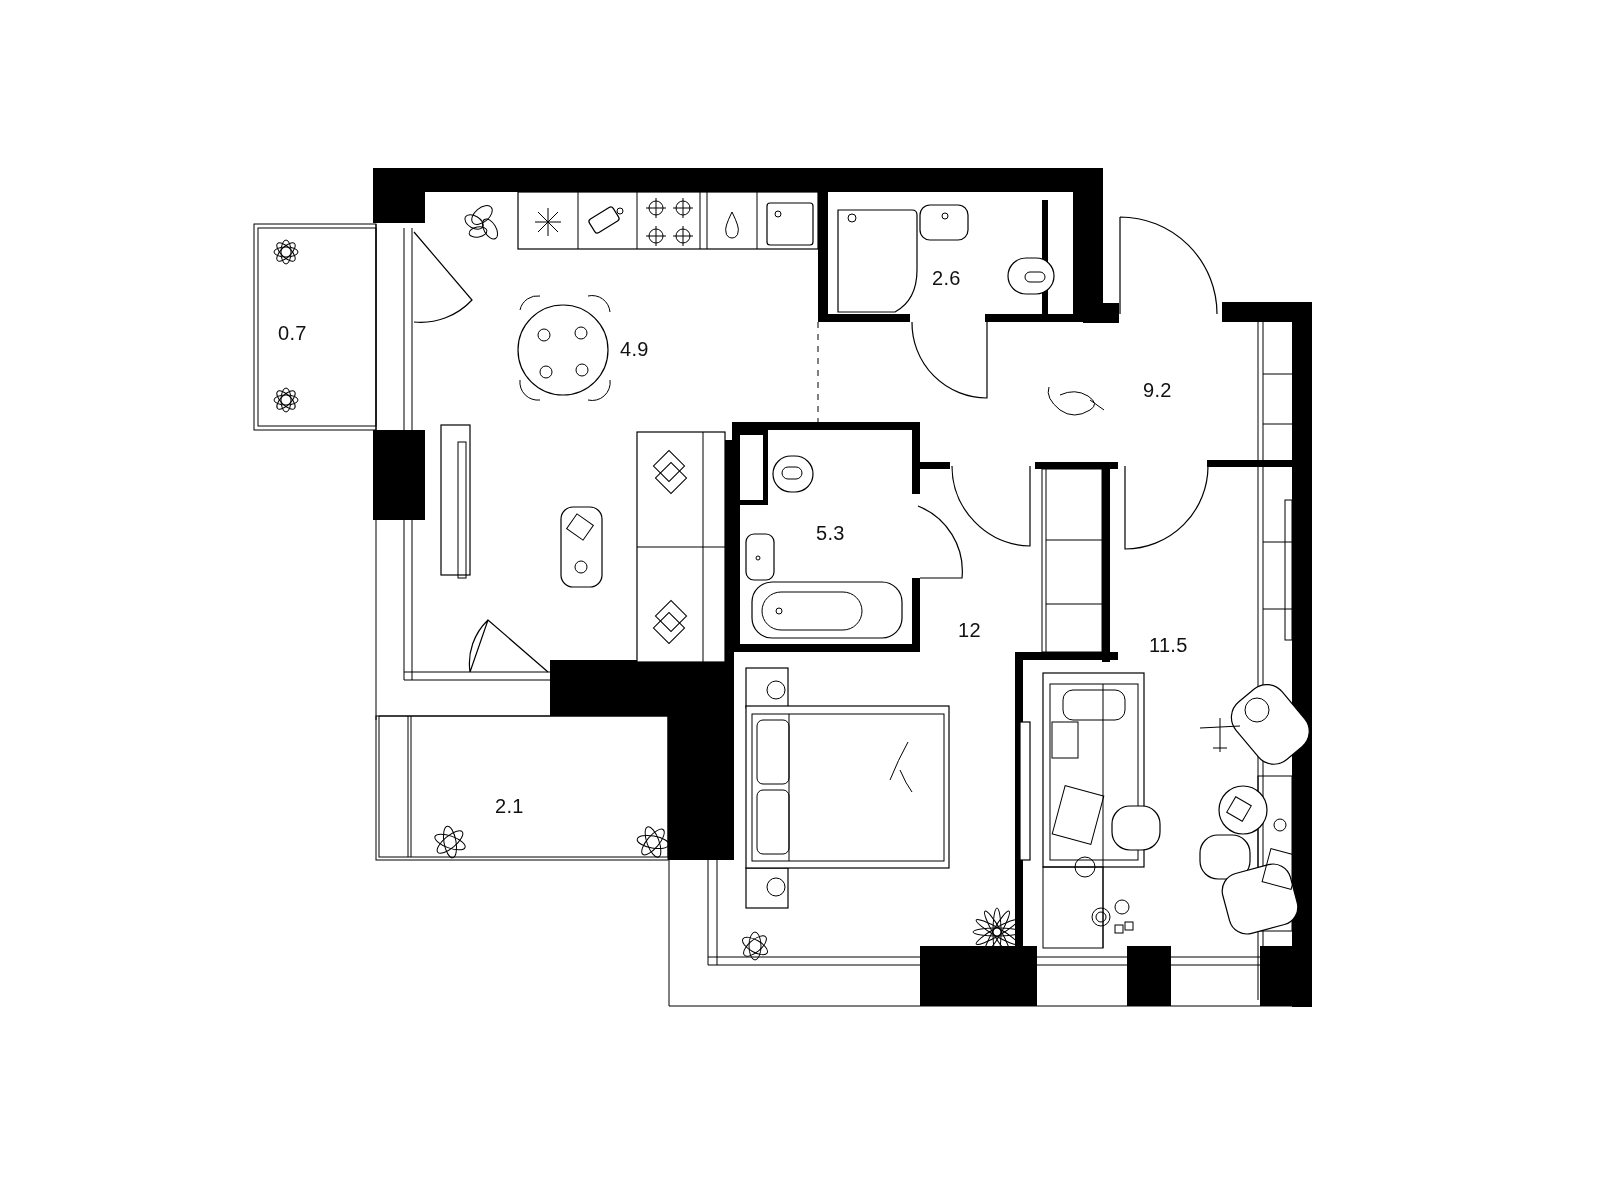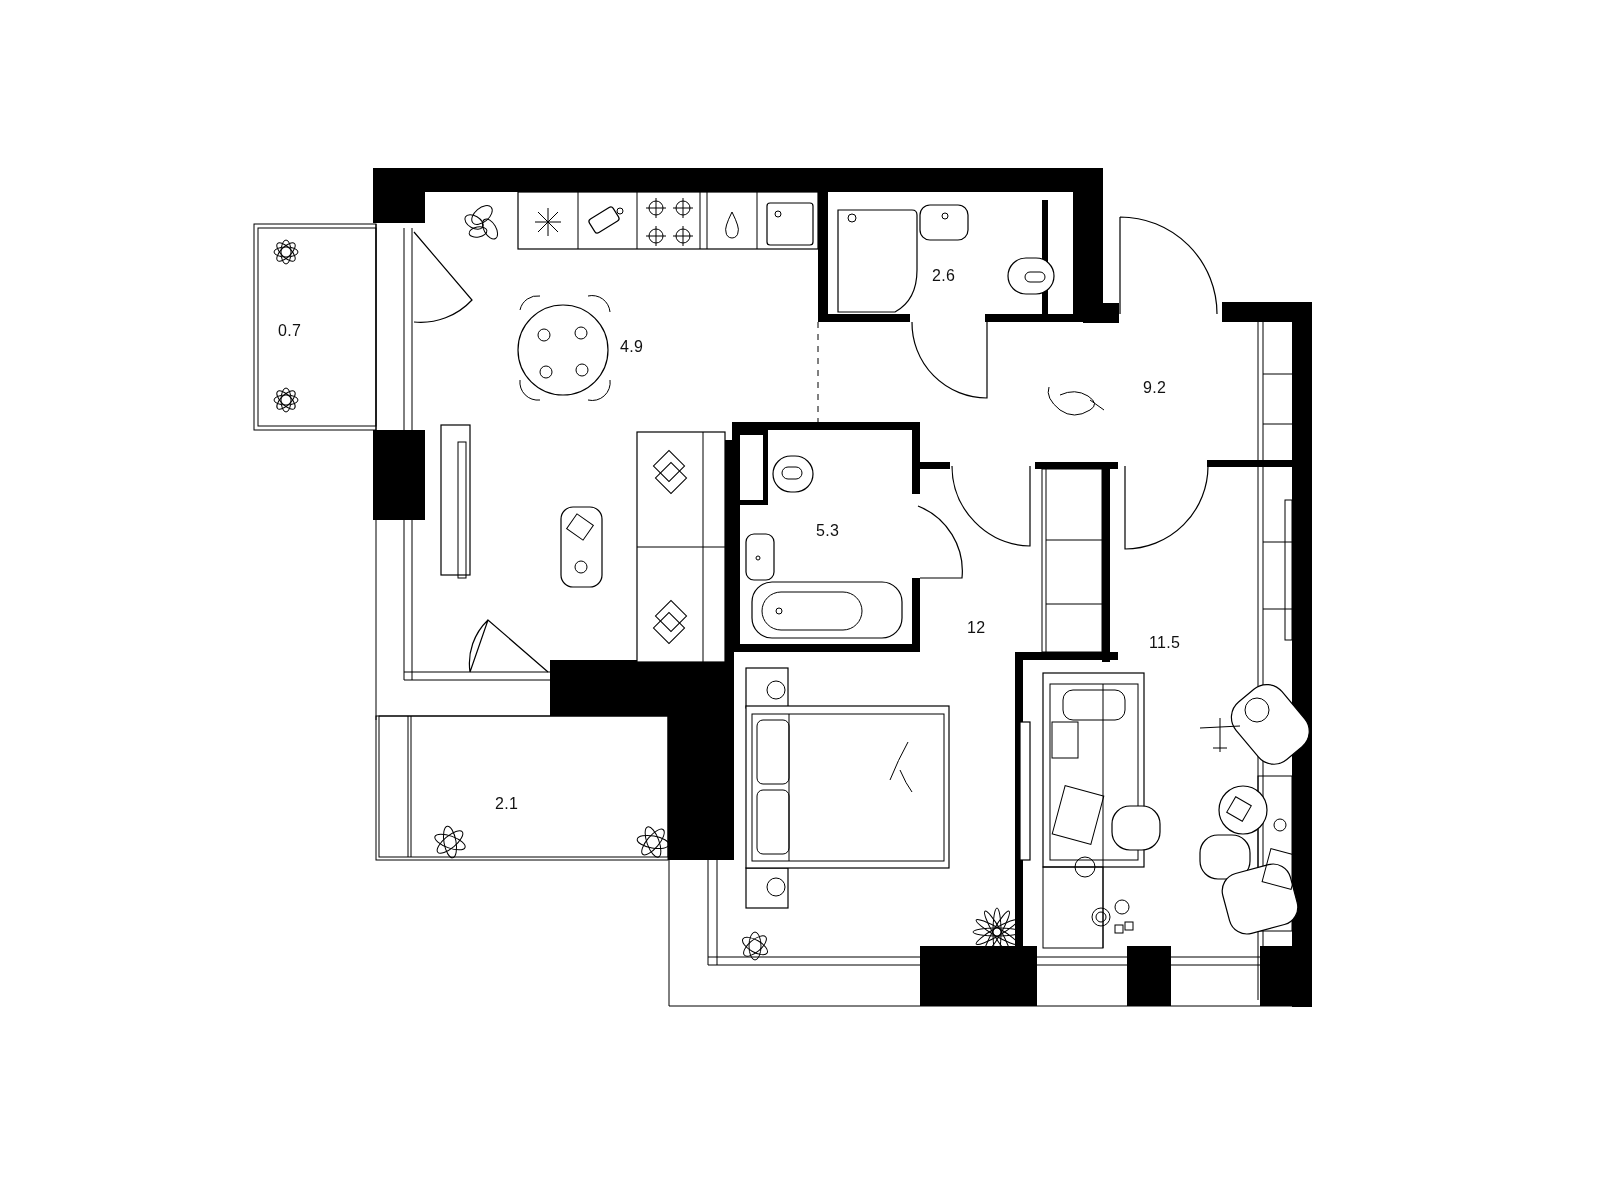--- a/index.html
+++ b/index.html
@@ -2,21 +2,21 @@
 <html><head>
   <meta charset="utf-8">
   <style>
     html, body { margin: 0; padding: 0; background: #ffffff; }
     body { width: 1600px; height: 1200px; position: relative; overflow: hidden; font-family: "Liberation Sans", sans-serif; }
     #plan { position: absolute; left: 0; top: 0; width: 1600px; height: 1200px; }
     .wall { fill: #000; }
     .line { fill: none; stroke: #000; stroke-width: 1.2; }
     .thin { fill: none; stroke: #000; stroke-width: 1; }
     .fur { fill: #fff; stroke: #000; stroke-width: 1.2; }
-    .room-label { position: absolute; font-size: 16px; color: #111; font-family: "Liberation Sans", sans-serif; letter-spacing: 0.3px; }
+    .room-label { position: absolute; font-size: 20px; color: #111; font-family: "Liberation Sans", sans-serif; letter-spacing: 0.3px; }
   </style>
 </head>
 <body>
 
 <svg id="plan" viewBox="0 0 1600 1200" xmlns="http://www.w3.org/2000/svg">
 
   <g>
 
     <rect class="thin" x="254" y="224" width="122" height="206"></rect>
     <rect class="thin" x="258" y="228" width="118" height="198"></rect>
@@ -303,15 +303,15 @@
     <rect class="thin" x="1266" y="852" width="30" height="34" transform="rotate(15 1281 869)"></rect>
   </g>
 
 </svg>
 
 <div class="room-label" style="left:278px; top:322px;text-align:right;">0.7</div>
 <div class="room-label" style="left:620px; top:338px;">4.9</div>
 <div class="room-label" style="left:932px; top:267px;">2.6</div>
 <div class="room-label" style="left:1143px; top:379px;">9.2</div>
 <div class="room-label" style="left:816px; top:522px;">5.3</div>
-<div class="room-label" style="left:958px; top:619px;margin-left:9px;">12</div>
+<div class="room-label" style="left:958px; top:619px;">12</div>
 <div class="room-label" style="left:1149px; top:634px;">11.5</div>
 <div class="room-label" style="left:495px; top:795px;">2.1</div>
 
 </body></html>

